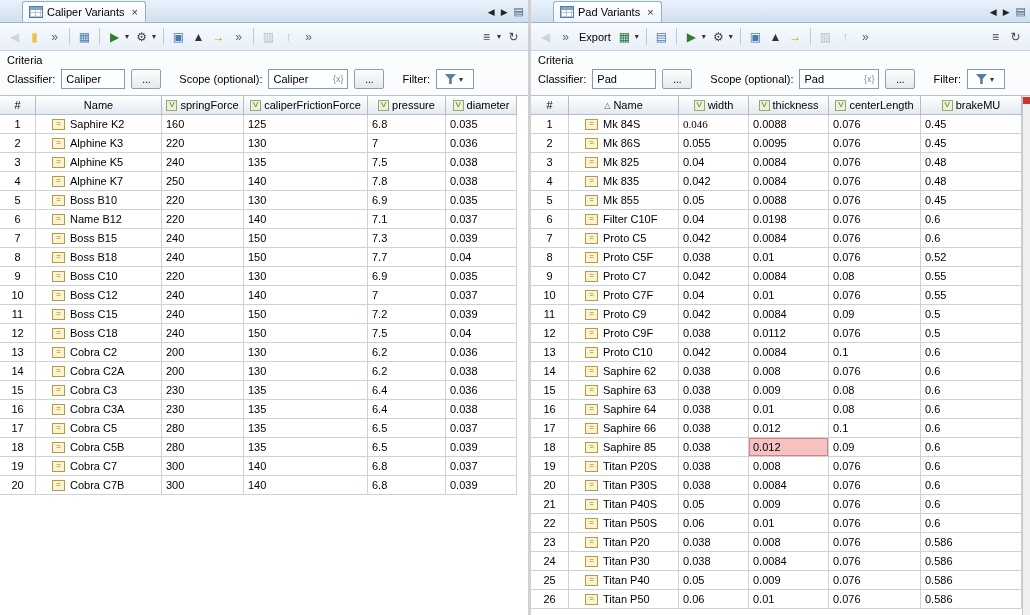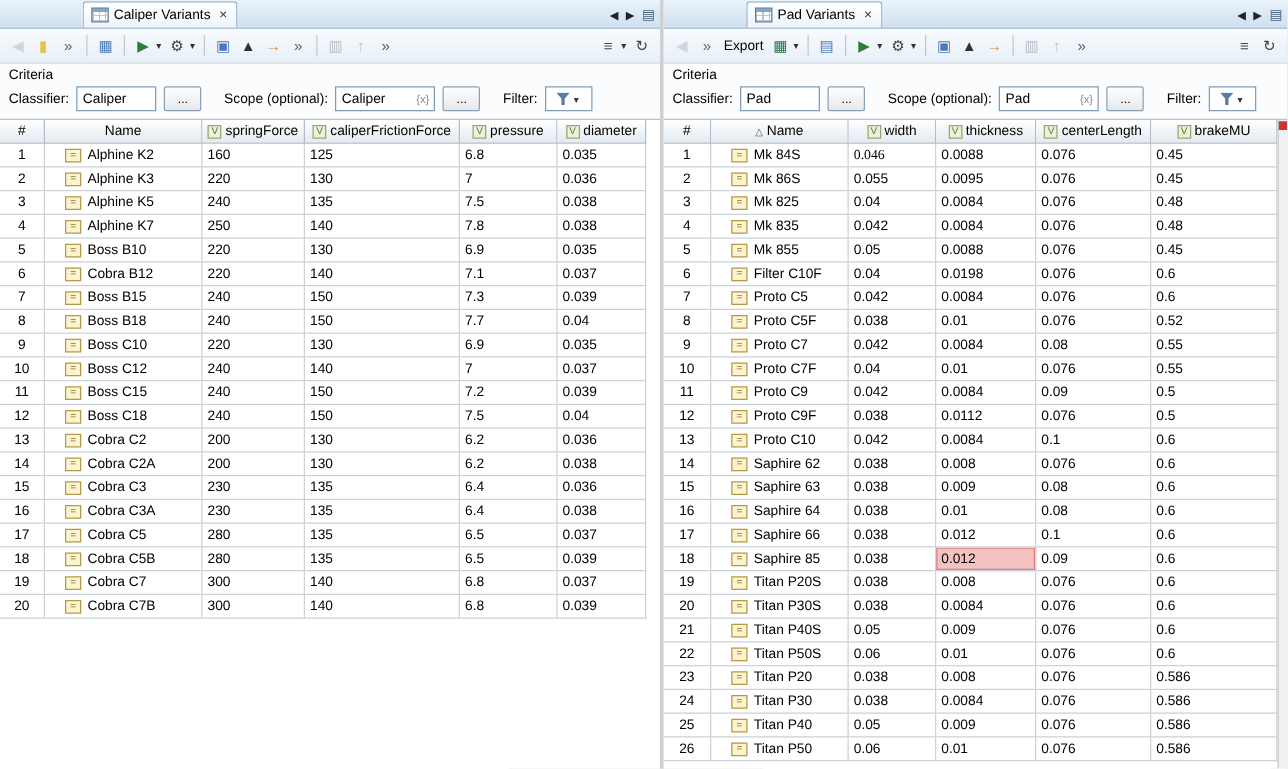--- a/index.html
+++ b/index.html
@@ -8,21 +8,21 @@
   .screen { position:relative; width:1030px; height:615px; background:#e8e8e8; overflow:hidden; }
   .panel { position:absolute; top:0; bottom:0; display:flex; flex-direction:column; background:#fff; overflow:hidden; }
   .panel.left { left:0; width:528px; }
   .panel.right { left:531px; width:499px; }
   .divider { position:absolute; left:528px; top:0; width:3px; height:615px; background:#d0d0d0; }
 
   
   .tabbar { flex:0 0 23px; background:linear-gradient(#eaf2fa,#cfe0f0); border-bottom:1px solid #9ab4cc;
             display:flex; align-items:flex-end; padding-left:22px; position:relative; }
   .tab { display:flex; align-items:center; gap:4px; background:linear-gradient(#ffffff,#eef5fc);
-         border:1px solid #94afc9; border-bottom:none; border-radius:3px 3px 0 0; padding:2px 7px 3px 6px; height:21px;margin-left:44px; }
+         border:1px solid #94afc9; border-bottom:none; border-radius:3px 3px 0 0; padding:2px 7px 3px 6px; height:21px; }
   .tab-title { white-space:nowrap; }
   .tab-close { color:#333; font-size:11px; margin-left:3px; cursor:default; }
   .tab-table-icon { width:14px; height:12px; border:1px solid #5a7a9a; display:inline-block;
     background: linear-gradient(#7fa7d2 0 3px, rgba(0,0,0,0) 3px),
                 repeating-linear-gradient(0deg,#b9c6d2 0 1px, rgba(0,0,0,0) 1px 4px),
                 repeating-linear-gradient(90deg,#b9c6d2 0 1px, rgba(0,0,0,0) 1px 5px), #fff; }
   .tab-controls { position:absolute; right:4px; top:5px; display:flex; gap:6px; align-items:center;
                   color:#222; font-size:9px; }
   .tab-controls span { cursor:default; }
   .tab-list-glyph { font-size:11px; color:#44617e; }
@@ -164,21 +164,21 @@
             </div>
             <div class="th" style="width: 71px;">
               <span class="v-icon">V</span>
               <span class="th-label">diameter</span>
             </div>
           </div>
           <div class="tr">
             <div class="td num" style="width: 36px;">1</div>
             <div class="td name" style="width: 126px;">
               <span class="inst-icon">=</span>
-              <span>Alphine K2</span>
+              <span>Saphire K2</span>
             </div>
             <div class="td val" style="width: 82px;">160</div>
             <div class="td val" style="width: 124px;">125</div>
             <div class="td val" style="width: 78px;">6.8</div>
             <div class="td val" style="width: 71px;">0.035</div>
           </div>
           <div class="tr">
             <div class="td num" style="width: 36px;">2</div>
             <div class="td name" style="width: 126px;">
               <span class="inst-icon">=</span>
@@ -219,21 +219,21 @@
             </div>
             <div class="td val" style="width: 82px;">220</div>
             <div class="td val" style="width: 124px;">130</div>
             <div class="td val" style="width: 78px;">6.9</div>
             <div class="td val" style="width: 71px;">0.035</div>
           </div>
           <div class="tr">
             <div class="td num" style="width: 36px;">6</div>
             <div class="td name" style="width: 126px;">
               <span class="inst-icon">=</span>
-              <span>Cobra B12</span>
+              <span>Name B12</span>
             </div>
             <div class="td val" style="width: 82px;">220</div>
             <div class="td val" style="width: 124px;">140</div>
             <div class="td val" style="width: 78px;">7.1</div>
             <div class="td val" style="width: 71px;">0.037</div>
           </div>
           <div class="tr">
             <div class="td num" style="width: 36px;">7</div>
             <div class="td name" style="width: 126px;">
               <span class="inst-icon">=</span>

